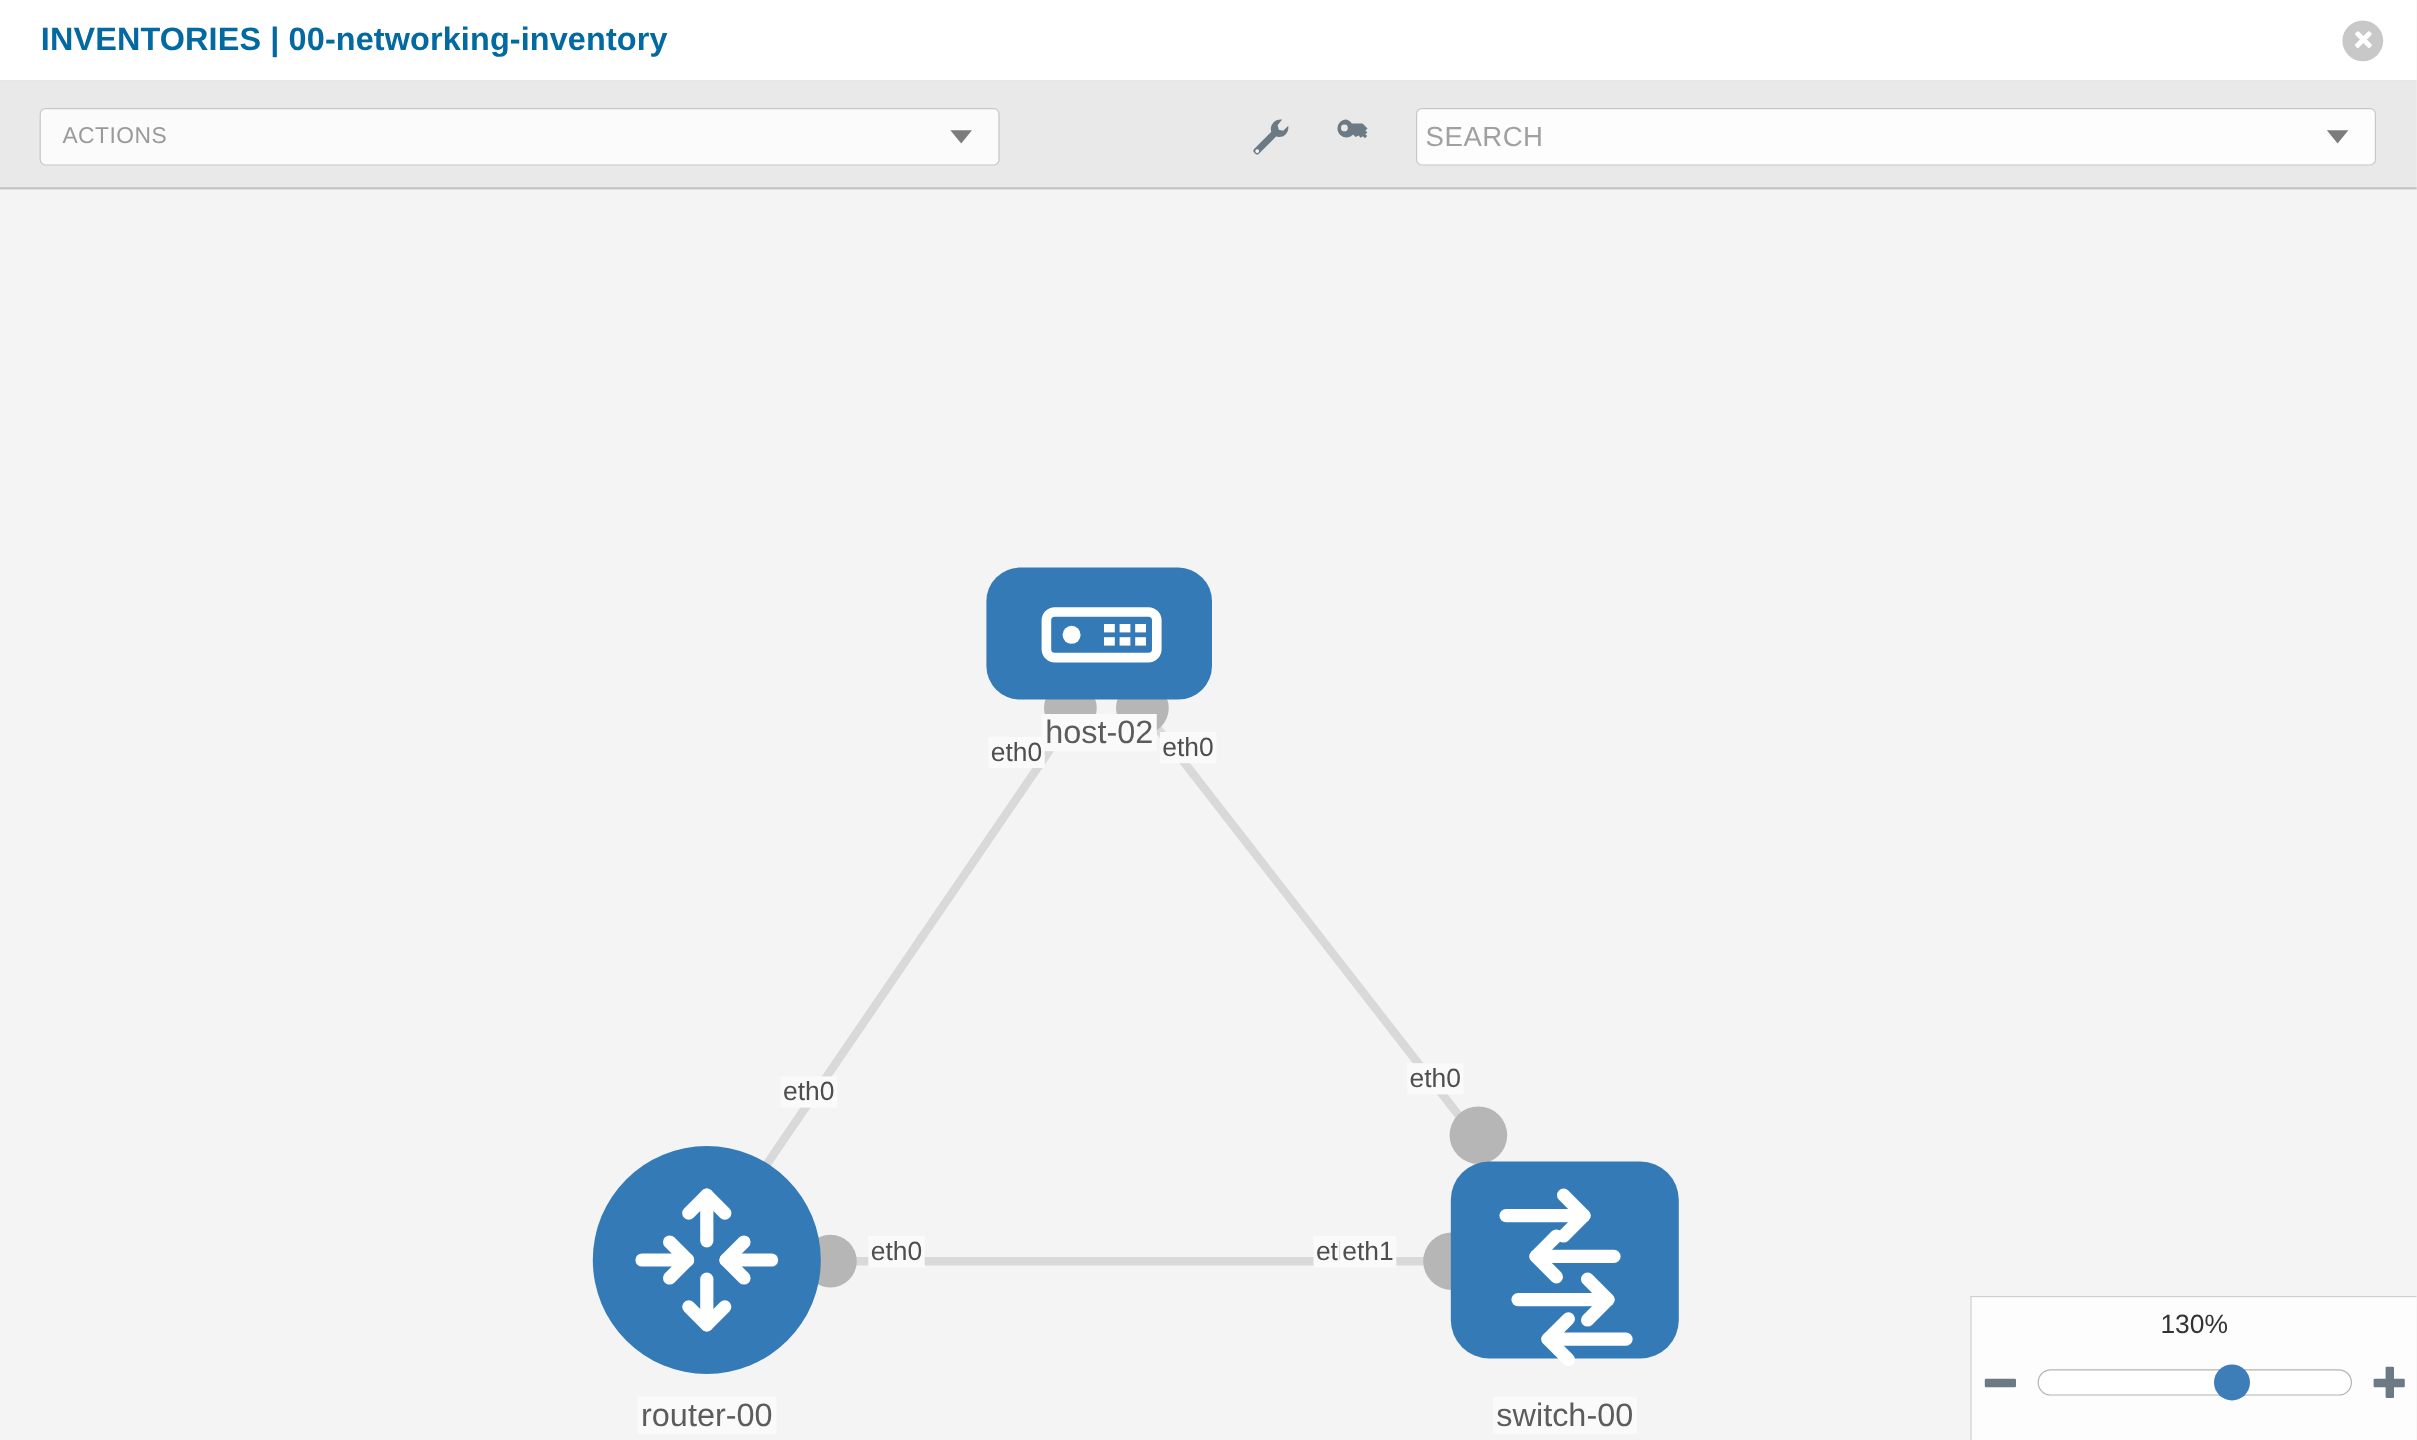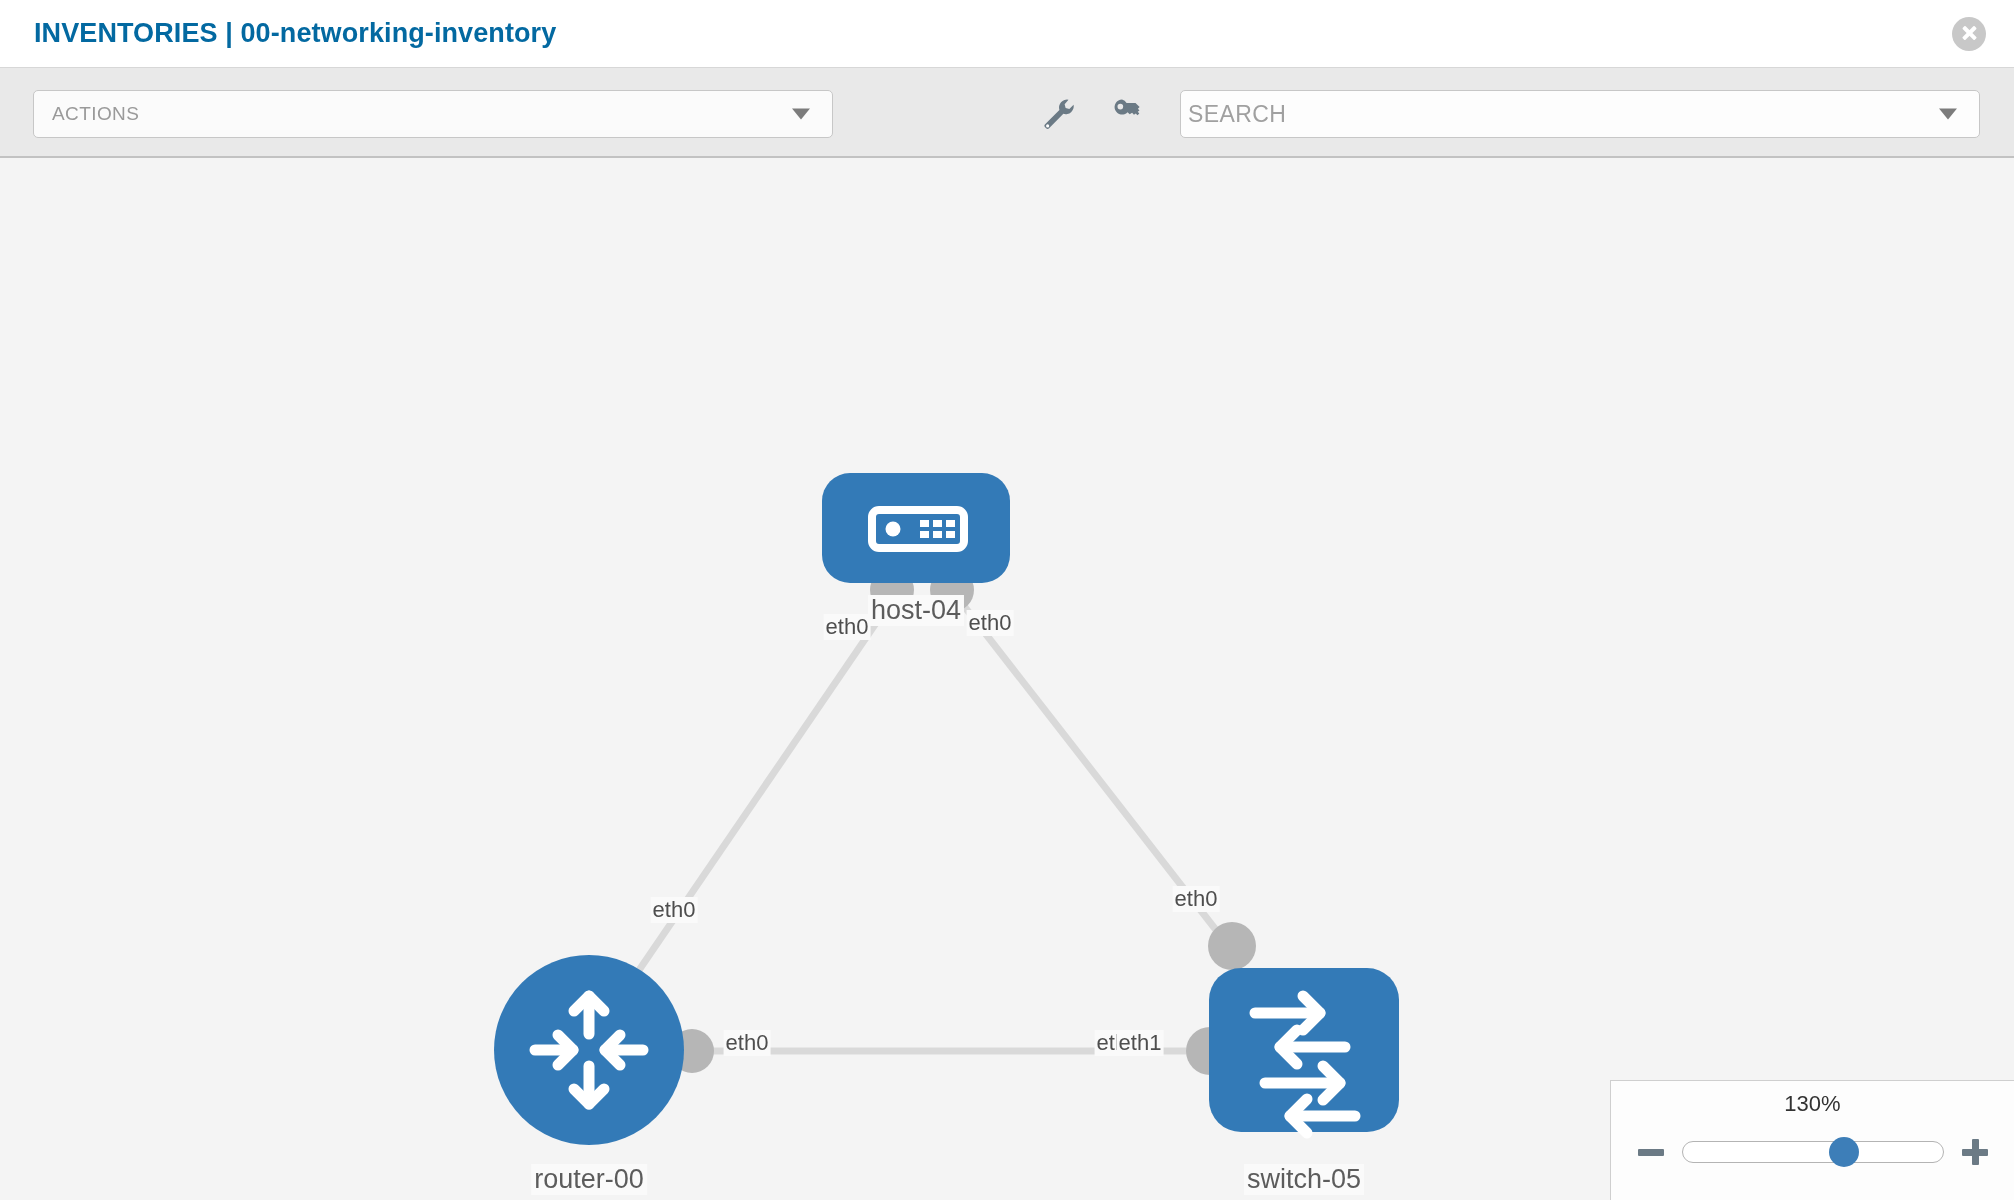--- a/index.html
+++ b/index.html
@@ -139,21 +139,21 @@
     background: #fafafa;
     padding: 0 2px;
     white-space: nowrap;
     transform: translateX(-50%);
   }
 
   
   .zoom-widget {
     position: absolute;
     right: 0; bottom: 0;
-    width: 404px; height: 120px;
+    width: 372px; height: 120px;
     background: #fdfdfd;
     border-top: 1px solid #cfcfcf;
     border-left: 1px solid #cfcfcf;
   }
   .zoom-pct {
     position: absolute;
     top: 10px; left: 0; right: 0;
     text-align: center;
     font-size: 22px;
     color: #333;
@@ -299,23 +299,23 @@
 
           <line x1="1265" y1="925" x2="1340" y2="925"></line>
           <polyline points="1323,908 1340,925 1323,942"></polyline>
 
           <line x1="1355" y1="958" x2="1290" y2="958"></line>
           <polyline points="1307,941 1290,958 1307,975"></polyline>
         </g>
       </g>
     </svg>
 
-    <div class="node-label" style="left:916px; top:437px;">host-04</div>
+    <div class="node-label" style="left:916px; top:437px;">host-02</div>
     <div class="node-label" style="left:589px; top:1006px;">router-00</div>
-    <div class="node-label" style="left:1304px; top:1006px;">switch-05</div>
+    <div class="node-label" style="left:1304px; top:1006px;">switch-00</div>
 
     <div class="iface-label" style="left:847px; top:456px;">eth0</div>
     <div class="iface-label" style="left:990px; top:452px;">eth0</div>
     <div class="iface-label" style="left:674px; top:739px;">eth0</div>
     <div class="iface-label" style="left:1196px; top:728px;">eth0</div>
     <div class="iface-label" style="left:747px; top:872px;">eth0</div>
     <div class="iface-label" style="left:1118px; top:872px;">eth0</div>
     <div class="iface-label" style="left:1140px; top:872px;">eth1</div>
 
     <div class="zoom-widget">

